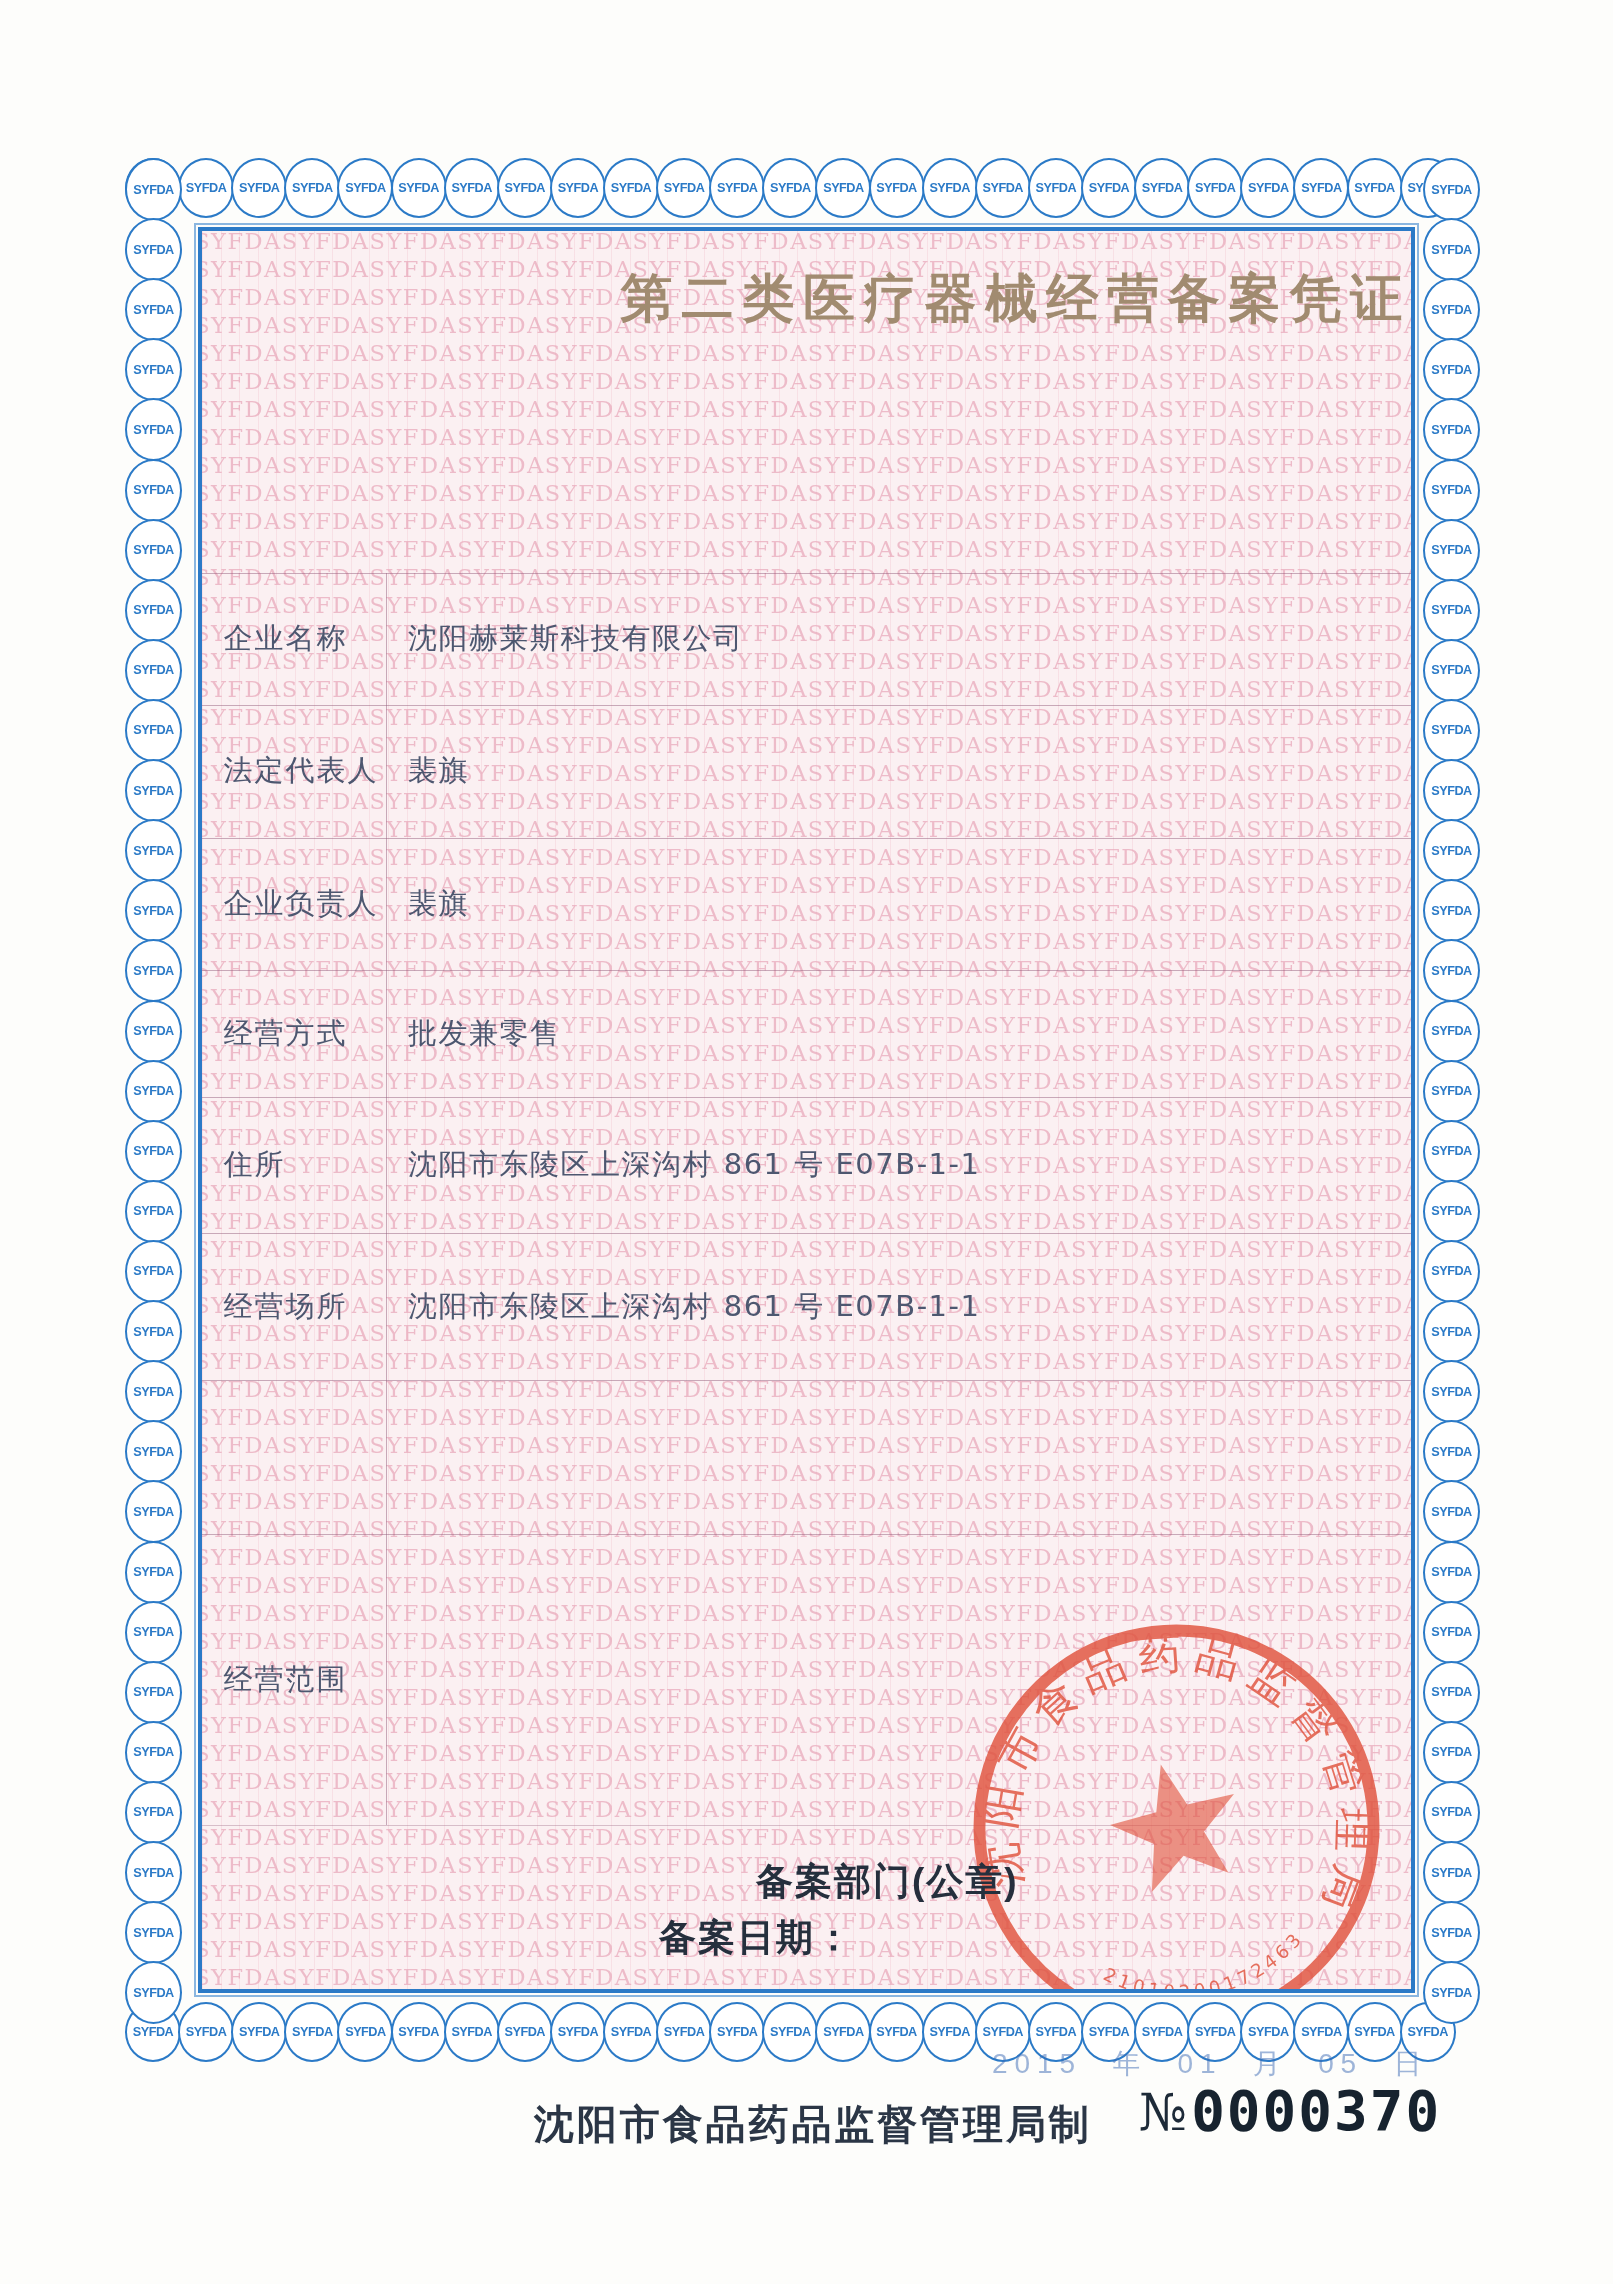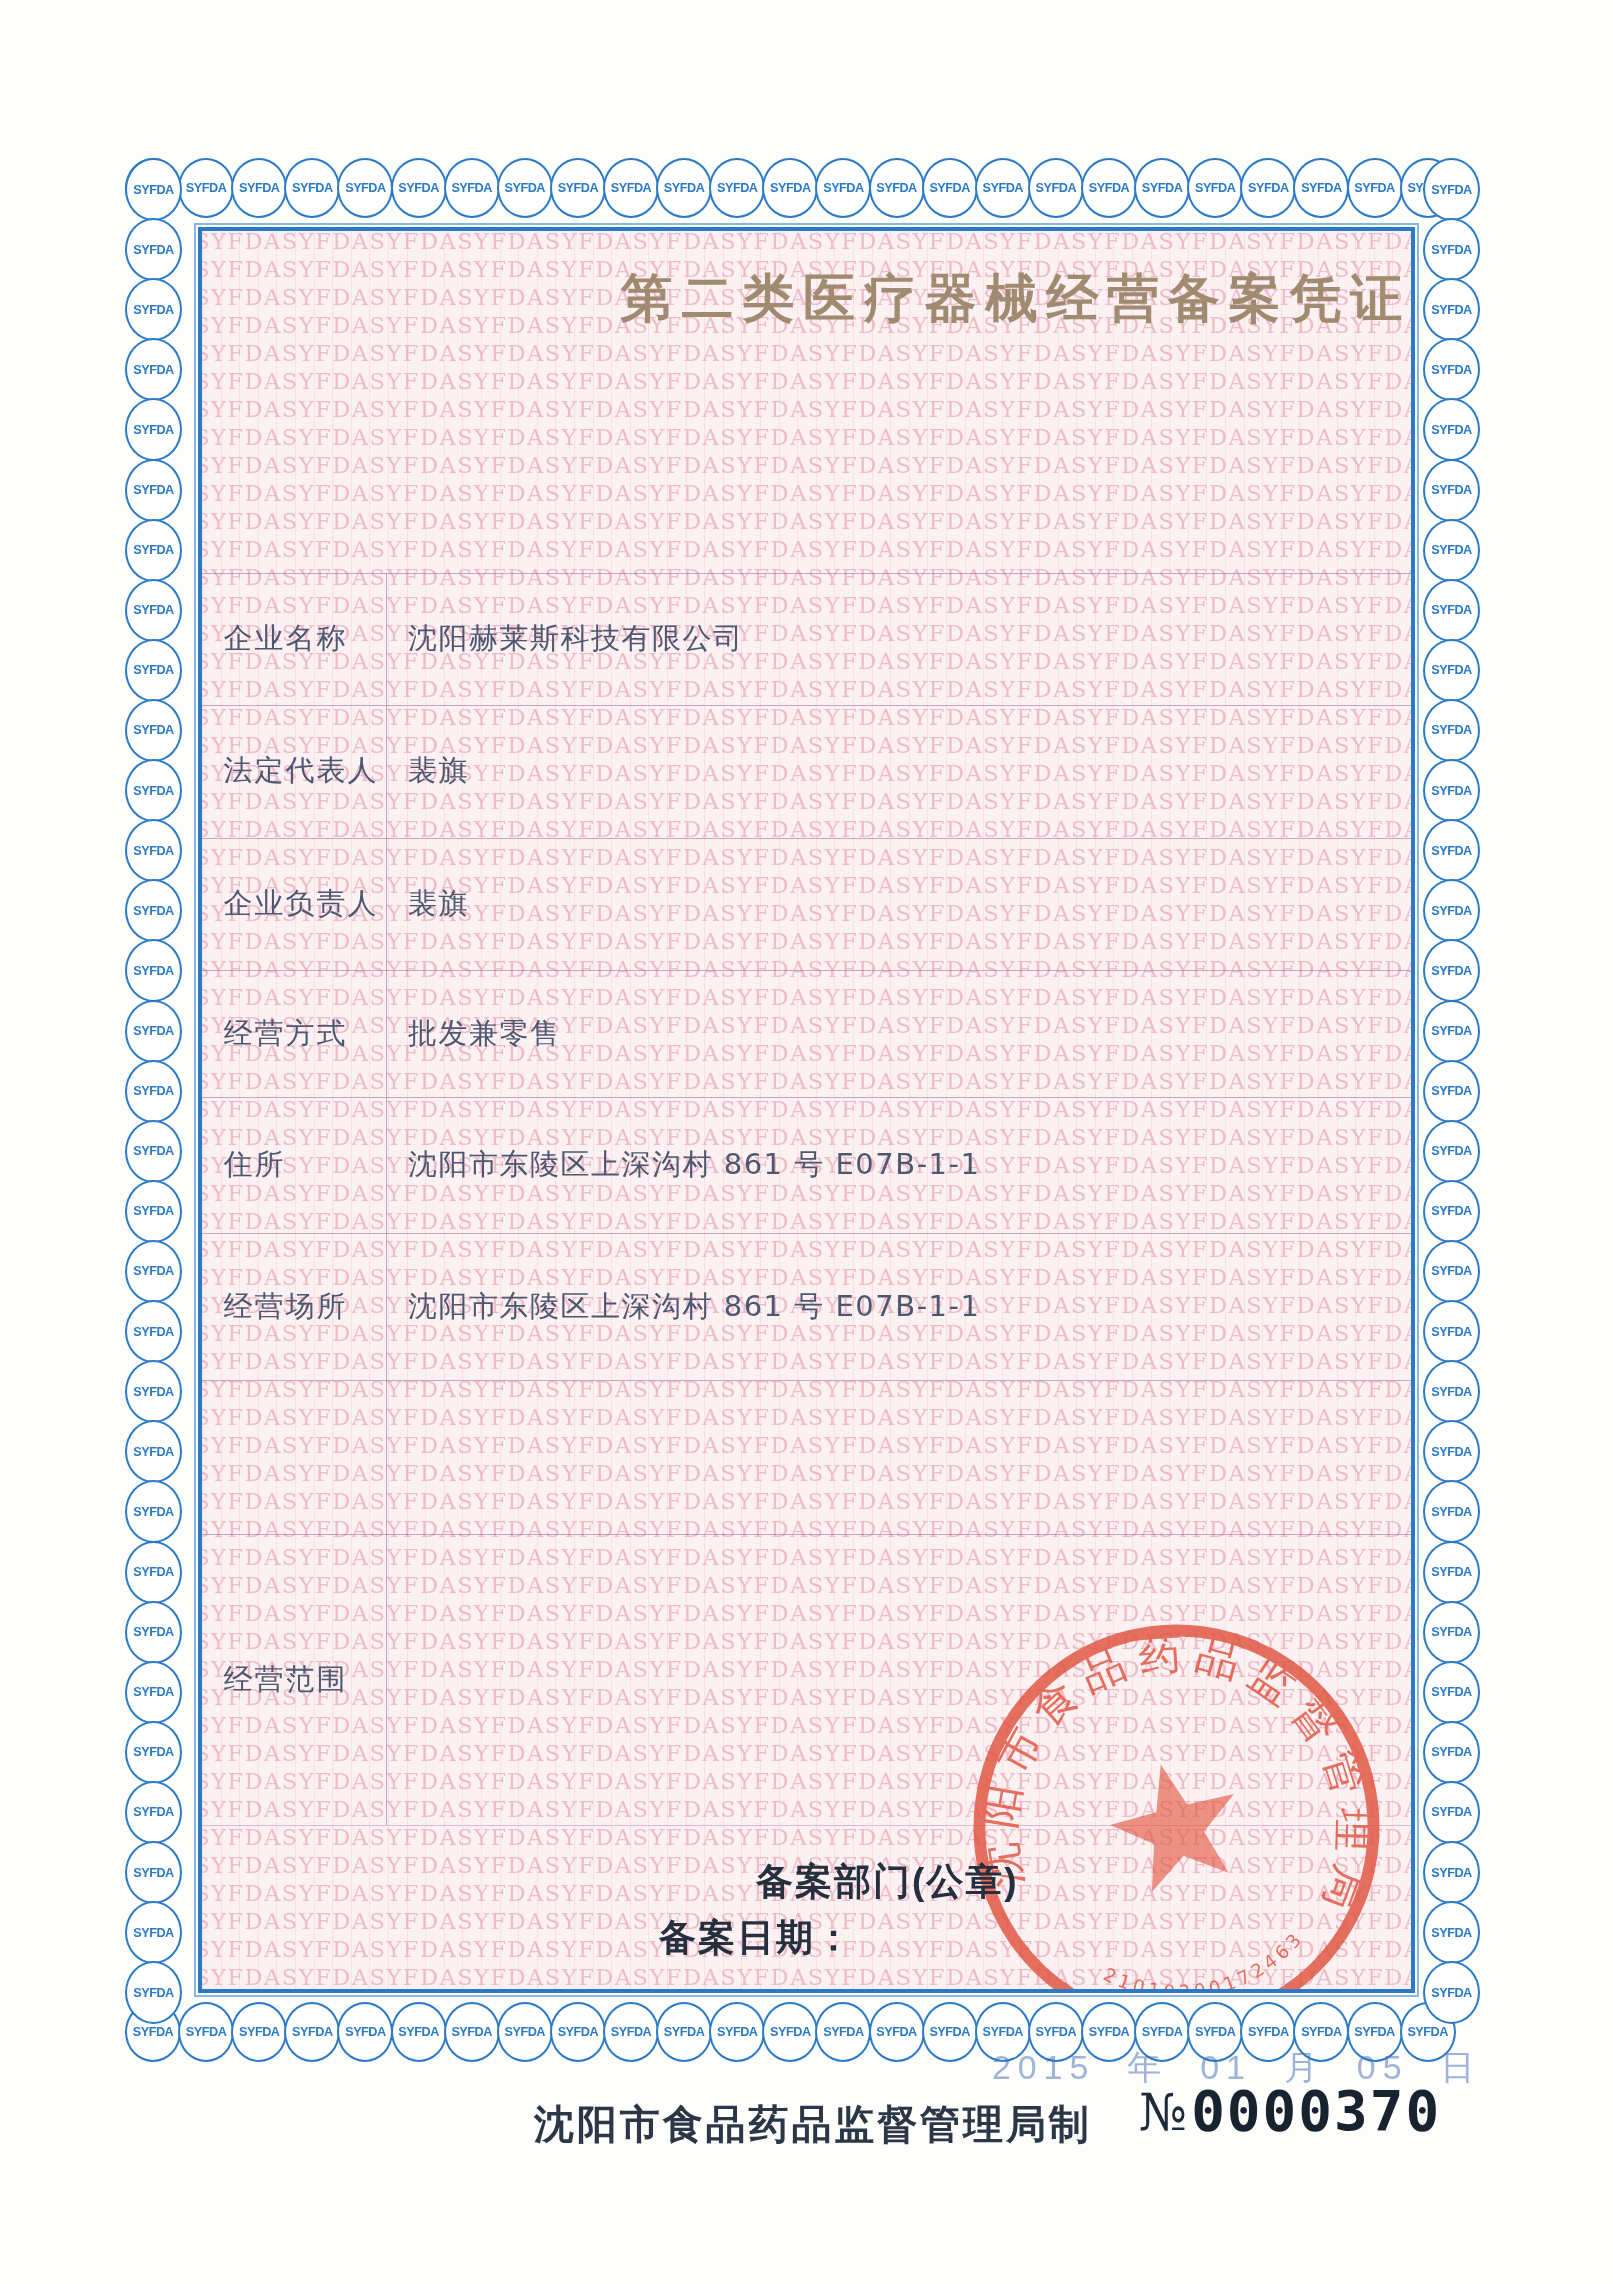--- a/index.html
+++ b/index.html
@@ -58,21 +58,21 @@
   .bold-cn{position:absolute;font-weight:700;color:#252f3d;letter-spacing:2px;z-index:4;}
   .dept{left:554px;top:1586px;font-size:37px;margin-top:40px;}
   .fdate{left:457px;top:1682px;font-size:37px;}
   .seal{
     position:absolute;left:758px;top:1380px;width:433px;height:433px;
     opacity:.8;transform:rotate(-14deg);z-index:3;
   }
   
   .date-stamp{
     position:absolute;left:992px;top:2045px;z-index:6;white-space:nowrap;
-    font-size:34px;color:rgba(62,108,182,.5);letter-spacing:6.9px;word-spacing:15.7px;
+    font-size:28px;color:rgba(62,108,182,.5);letter-spacing:6.9px;word-spacing:15.7px;
   }
   .issuer{position:absolute;left:534px;top:2097px;font-size:40px;font-weight:700;
     color:#2b3646;letter-spacing:2.9px;z-index:2;}
   .serial{position:absolute;left:1139px;top:2078px;display:flex;align-items:baseline;z-index:2;}
   .serial .no-sign{font-family:"DejaVu Serif",serif;font-size:51px;color:#1d2a38;}
   .serial .no-digits{font-family:"DejaVu Sans Mono",monospace;font-weight:bold;
     font-size:56px;color:#17232f;letter-spacing:2px;margin-left:3.9px;}
 </style>
 </head>
 <body>

